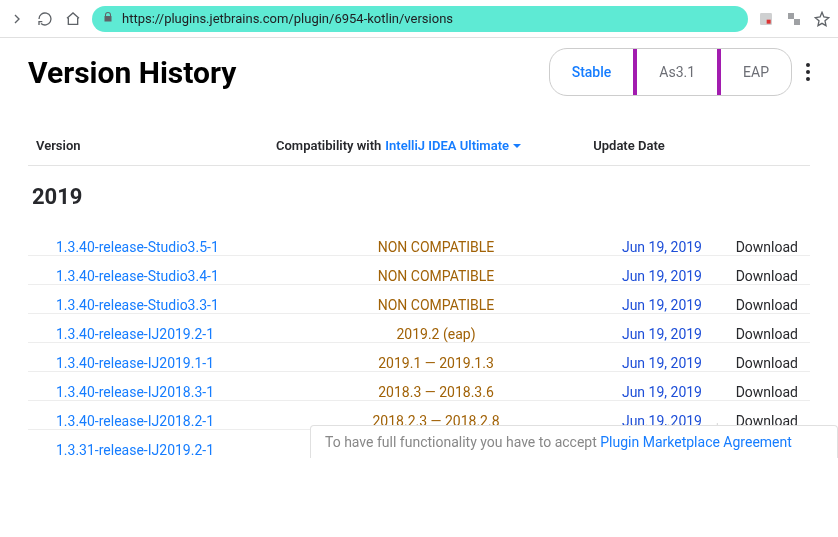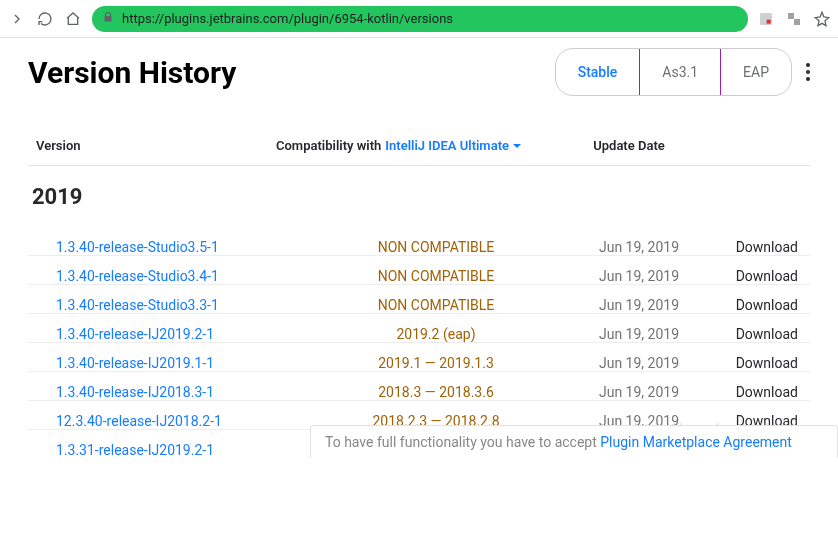--- a/index.html
+++ b/index.html
@@ -23,21 +23,21 @@
     width: 18px; height: 18px;
     display: flex; align-items: center; justify-content: center;
     color: #5f6368;
     cursor: pointer;
   }
   .nav-icon svg { width: 16px; height: 16px; }
   .addr-bar {
     flex: 1;
     display: flex;
     align-items: center;
-    background: #22c55e;
+    background: #5eead4;
     border-radius: 14px;
     height: 26px;
     padding: 0 10px;
     gap: 8px;
     font-size: 13px;
     color: #202124;
   }
   .addr-bar .lock { color: #5f6368; }
   .addr-bar .url { white-space: nowrap; overflow: hidden; }
   .ext-icons { display: flex; gap: 12px; align-items:center; }
@@ -51,21 +51,21 @@
     border-radius: 18px;
     overflow:hidden;
     height:48px;
   }
   .pill {
     padding: 0 22px;
     display:flex; align-items:center;
     font-size:14px;
     color:#6c6e75;
     cursor:pointer;
-    border-left:1px solid #a21caf;
+    border-left:4px solid #a21caf;
   }
   .pill:first-child { border-left:none; }
   .pill.active { color:#167dff; font-weight:500;}
   .more-dots {
     margin-left: 14px;
     display:flex; flex-direction:column; gap:3px;
     cursor:pointer;
   }
   .more-dots span { width:4px; height:4px; border-radius:50%; background:#27282c;}
   .table { width:100%; }
@@ -90,21 +90,21 @@
   .row {
     display:grid;
     grid-template-columns: 240px 280px 1fr 100px;
     padding: 12px 8px 0 28px;
     border-bottom:1px solid #ededed;
     font-size:14px;
     align-items:center;
   }
   .row .ver { color:#167dff; cursor:pointer; }
   .row .compat-cell { color:#a16207; text-align:center; }
-  .row .date { color:#737373; text-align:center;}
+  .row .date { color:#1d4ed8; text-align:right;}
   .row .download { color:#27282c; cursor:pointer; text-align:right; padding-right:4px;}
   .notice {
     position:absolute;
     bottom:0; left:310px; right:0;
     background:#fff;
     border:1px solid #e0e0e0;
     border-bottom:none;
     padding:8px 14px;
     font-size:14px;
     color:#888;
@@ -233,21 +233,21 @@
       <div class="date">Jun 19, 2019</div>
       <div class="download">Download</div>
     </div>
     <div class="row">
       <div class="ver">1.3.40-release-IJ2018.3-1</div>
       <div class="compat-cell">2018.3 — 2018.3.6</div>
       <div class="date">Jun 19, 2019</div>
       <div class="download">Download</div>
     </div>
     <div class="row">
-      <div class="ver">12.3.40-release-IJ2018.2-1</div>
+      <div class="ver">1.3.40-release-IJ2018.2-1</div>
       <div class="compat-cell">2018.2.3 — 2018.2.8</div>
       <div class="date">Jun 19, 2019</div>
       <div class="download">Download</div>
     </div>
     <div class="row" style="border-bottom:none;">
       <div class="ver">1.3.31-release-IJ2019.2-1</div>
       <div class="compat-cell"></div>
       <div class="date"></div>
       <div class="download"></div>
     </div>

